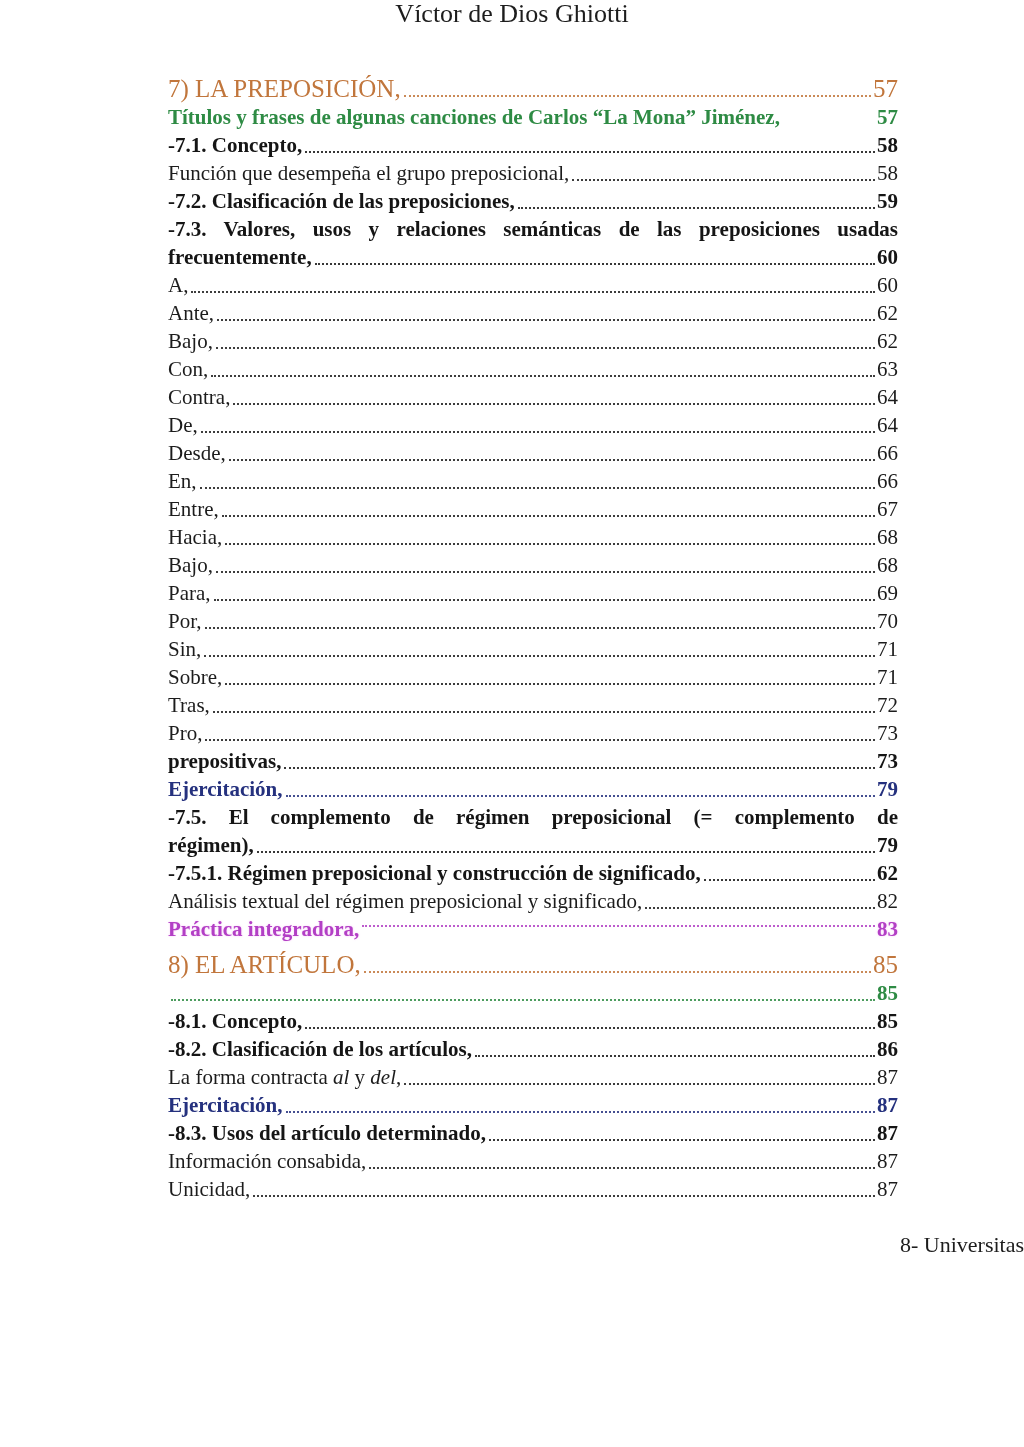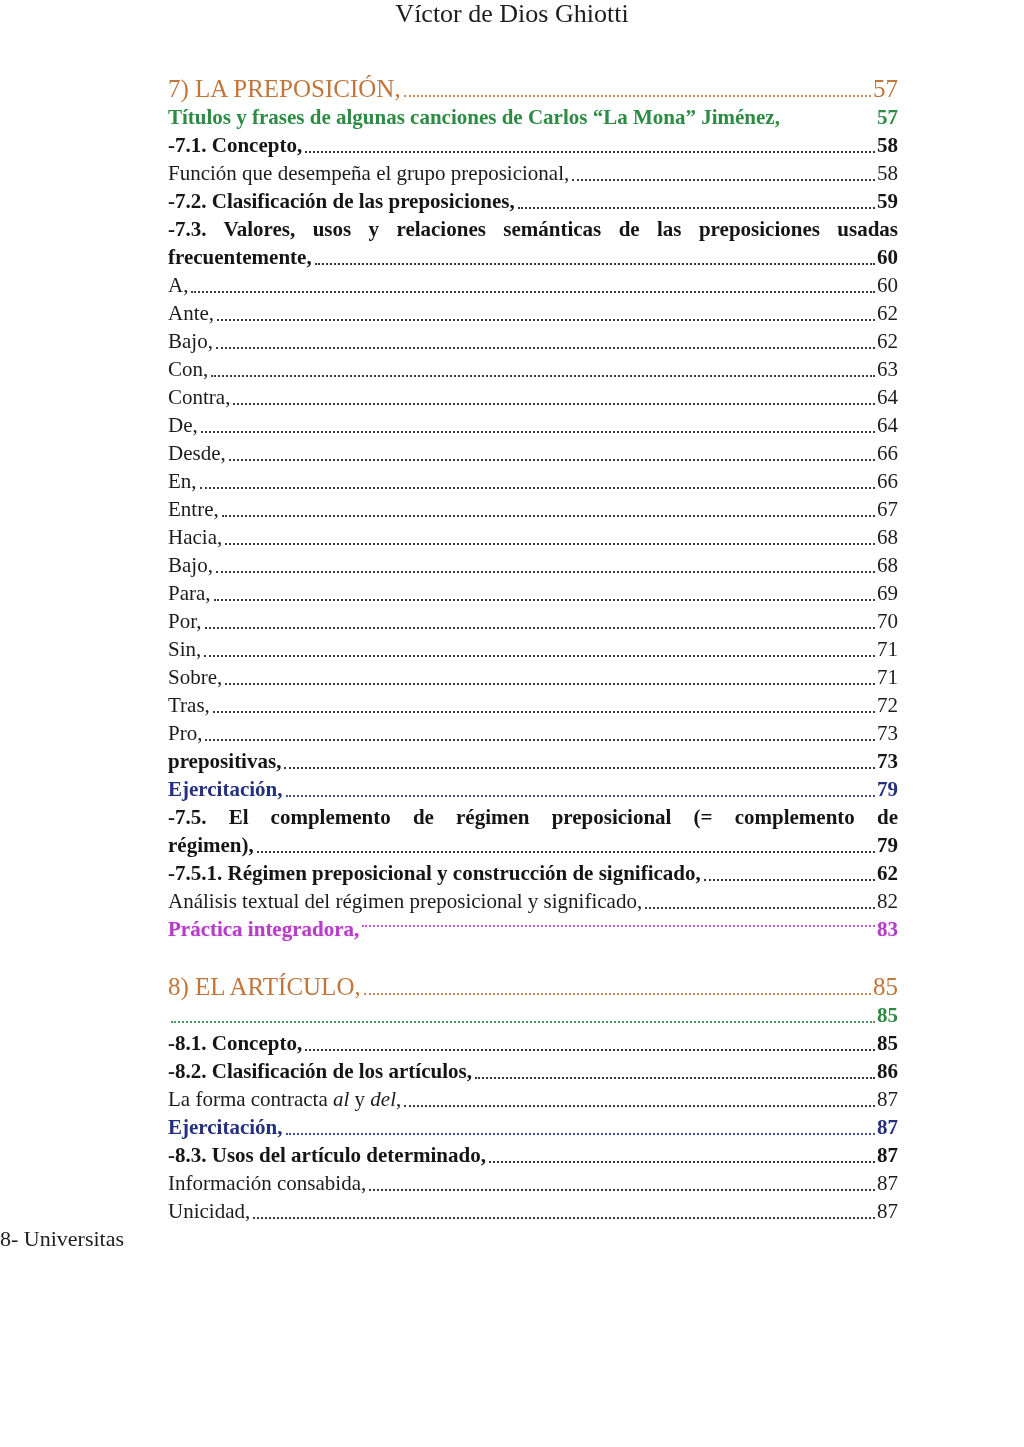--- a/index.html
+++ b/index.html
@@ -17,21 +17,21 @@
     text-align: center;
     font-size: 26px;
     line-height: 28px;
     color: #1d1d1d;
   }
 
   .toc {
     margin: 47px 126px 0 168px; 
     font-size: 21px;
   }
-  .section + .section { margin-top: 30px; }
+  .section + .section { margin-top: 8px; }
 
   .row {
     display: flex;
     align-items: flex-end;
     line-height: 28px;
     height: 28px;
   }
   .label { white-space: nowrap; }
   .label i { font-style: italic; }
   .dots {
@@ -54,21 +54,22 @@
 
   .style-chapter { color: var(--chapter); font-weight: normal; font-size: 25px; }
   .style-green   { color: var(--green);   font-weight: bold; }
   .style-bold    { color: #151515;        font-weight: bold; }
   .style-normal  { color: #1c1c1c;        font-weight: normal; }
   .style-blue    { color: var(--blue);    font-weight: bold; }
   .style-magenta { color: var(--magenta); font-weight: bold;
                    text-shadow: 0 0 2px rgba(240,150,240,0.55); align-items: center; }
 
   .footer {
-    text-align: left;
+    margin-top: 28px;
+    text-align: right;
     font-size: 22px;
     line-height: 28px;
     color: #1d1d1d;
   }
 </style>
 </head>
 <body>
 
 <div class="page">
   <div class="header">Víctor de Dios Ghiotti</div>

